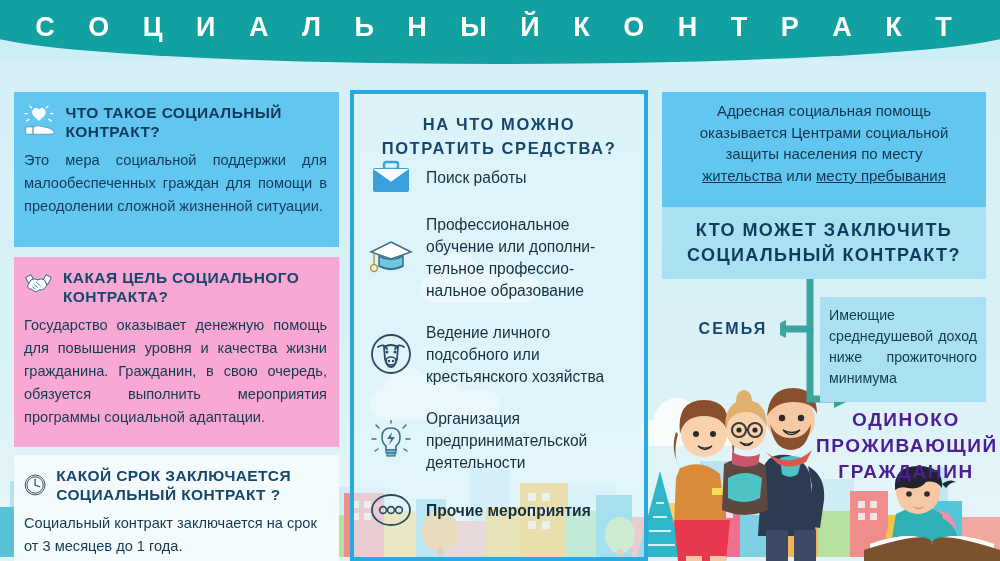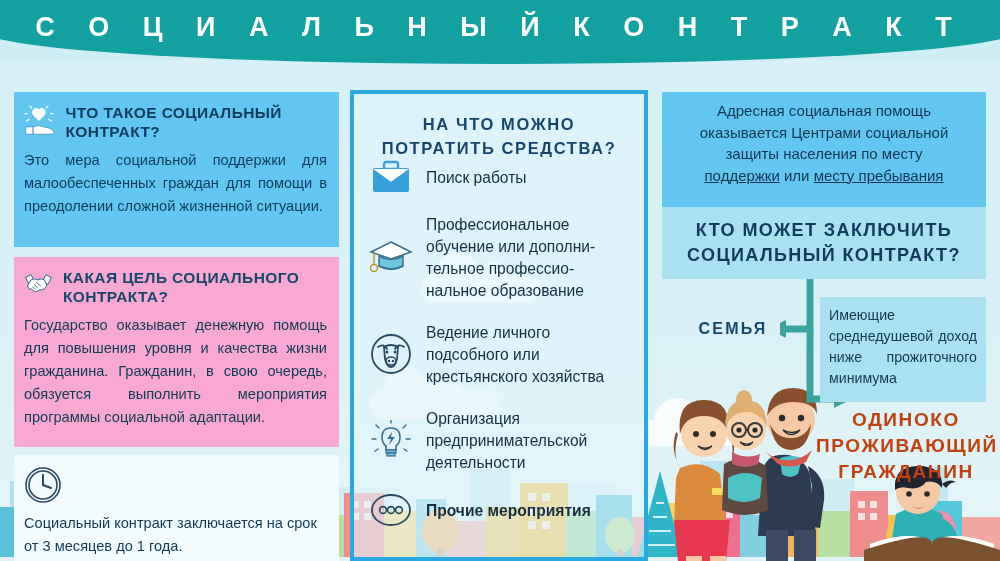--- a/index.html
+++ b/index.html
@@ -119,21 +119,21 @@
     text-align: justify; text-justify: inter-word;
   }
 
   #label-family {
     left: 678px; top: 320px; width: 110px;
     color: #16476b; font-weight: bold; font-size: 16px; letter-spacing: 2.2px;
     text-align: center;
   }
   #label-single {
     left: 816px; top: 407px; width: 180px;
-    color: #c2410c; font-weight: bold; font-size: 19px;
+    color: #4c1d95; font-weight: bold; font-size: 19px;
     letter-spacing: 1.6px; line-height: 26px; text-align: center;
   }
 
   .connector { position: absolute; left: 780px; top: 279px; z-index: 5; }
 </style>
 </head>
 <body>
 
 <div id="poster">
 
@@ -358,20 +358,21 @@
   </div>
 
   <div class="card" id="card-term">
     <div class="card-head">
       <svg width="38" height="38" viewBox="0 0 38 38">
         <circle cx="19" cy="19" r="17" fill="none" stroke="#2b4a63" stroke-width="1.6"></circle>
         <circle cx="19" cy="19" r="14" fill="none" stroke="#2b4a63" stroke-width="1.6"></circle>
         <line x1="19" y1="19" x2="19" y2="9" stroke="#2b4a63" stroke-width="2" stroke-linecap="round"></line>
         <line x1="19" y1="19" x2="27" y2="22" stroke="#2b4a63" stroke-width="2" stroke-linecap="round"></line>
       </svg>
+      <div class="card-title">КАКОЙ СРОК ЗАКЛЮЧАЕТСЯ СОЦИАЛЬНЫЙ КОНТРАКТ ?</div>
     </div>
     <div class="card-body" style="margin-top:8px; text-align:left;">Социальный контракт заключается на срок от 3 месяцев до 1 года.</div>
   </div>
 
   <div class="card" id="panel-spend">
     <div class="panel-title">НА ЧТО МОЖНО ПОТРАТИТЬ СРЕДСТВА?</div>
 
     <div class="spend-row center">
       <div class="spend-ico">
         <svg width="40" height="34" viewBox="0 0 40 34">
@@ -445,21 +446,21 @@
         </svg>
       </div>
       <div class="spend-txt" style="font-weight:600;">Прочие мероприятия</div>
     </div>
   </div>
 
   <div class="card" id="box-address">
     <div class="t">Адресная социальная помощь</div>
     <div class="t">оказывается Центрами социальной</div>
     <div class="t">защиты населения по месту</div>
-    <div class="t"><span class="u">поддержки</span><span> или </span><span class="u">месту пребывания</span></div>
+    <div class="t"><span class="u">жительства</span><span> или </span><span class="u">месту пребывания</span></div>
   </div>
 
   <div class="card" id="box-who">
     <div class="t">КТО МОЖЕТ ЗАКЛЮЧИТЬ СОЦИАЛЬНЫЙ КОНТРАКТ?</div>
   </div>
 
   <svg class="connector" width="210" height="140" viewBox="0 0 210 140">
     <g fill="none" stroke="#3ba49f" stroke-width="7" stroke-linecap="butt">
       <path d="M30 0 v50 h-30"></path>
       <path d="M30 50 v70 h30"></path>

